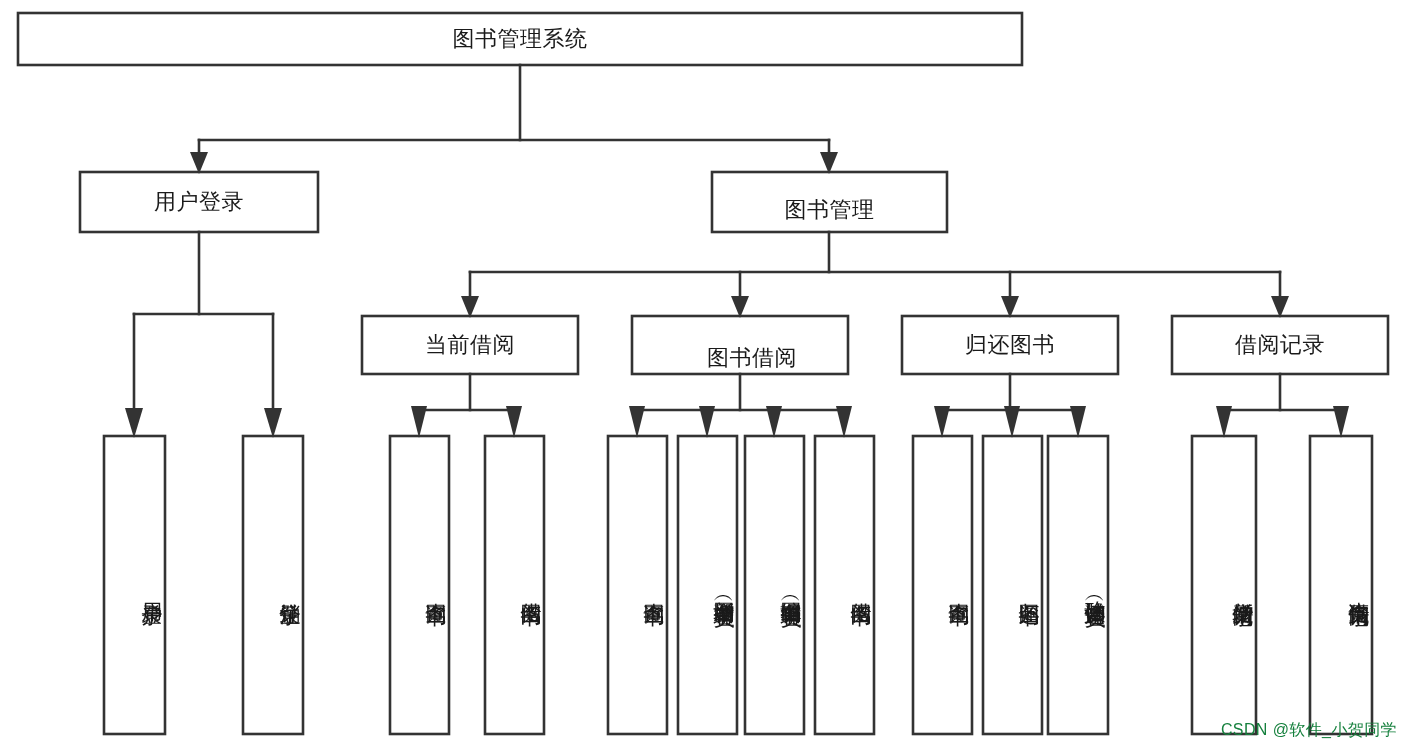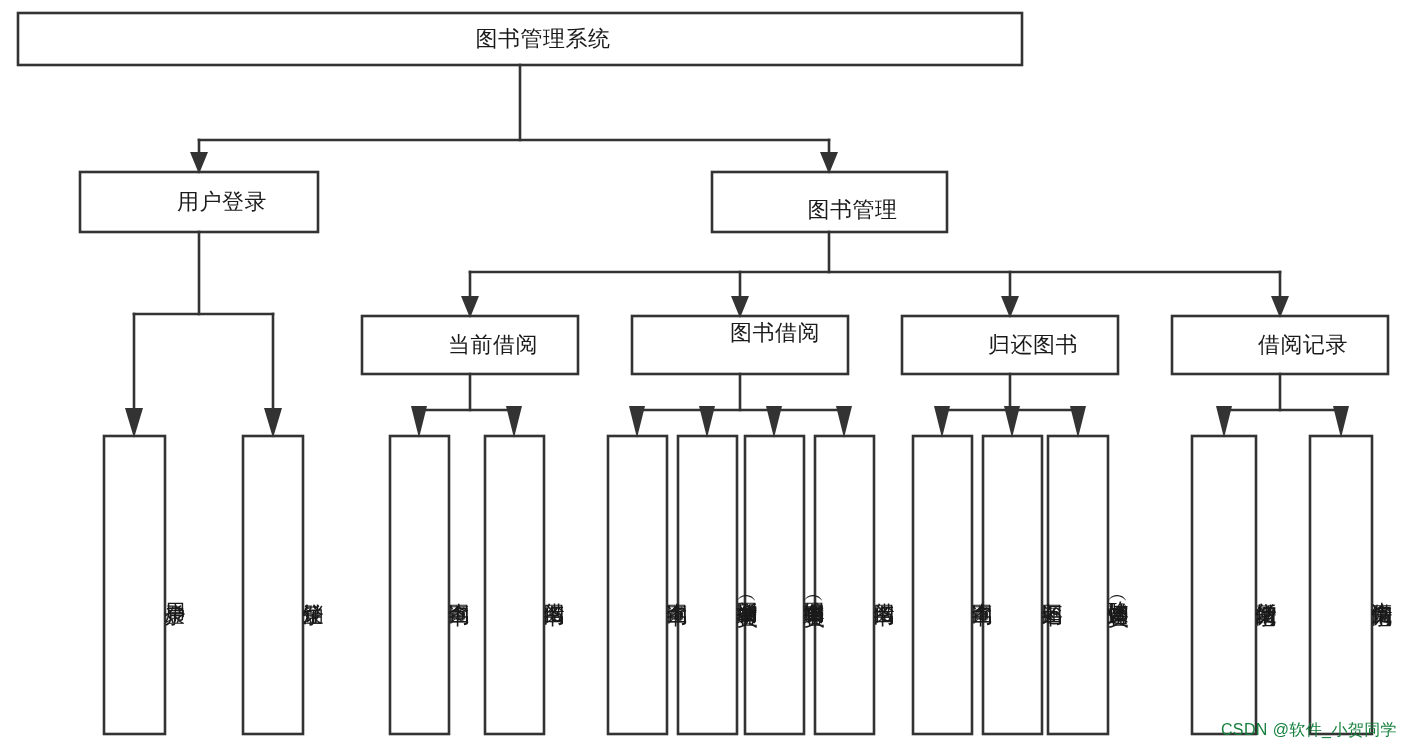--- a/index.html
+++ b/index.html
@@ -41,21 +41,20 @@
   }
   .node-label {
     position: absolute;
     display: flex;
     align-items: center;
     justify-content: center;
     color: #1a1a1a;
     font-family: "Liberation Sans", "DejaVu Sans", sans-serif;
     pointer-events: none;
     box-sizing: border-box;
-    margin-left: 23px;
   }
   .node-label.horizontal {
     font-size: 22px;
     line-height: 1.1;
     letter-spacing: 0.5px;
   }
   .node-label.vertical {
     writing-mode: vertical-rl;
     text-orientation: upright;
     font-size: 21px;
@@ -180,21 +179,21 @@
       <path class="arrow-head" d="M 1216 406 L 1232 406 L 1224 438 z"></path>
       <path class="arrow-head" d="M 1333 406 L 1349 406 L 1341 438 z"></path>
     </g>
   </svg>
 
   <div id="labels">
       <div class="node-label horizontal" style="left: 18px; top: 13px; width: 1004px; height: 52px;">图书管理系统</div>
       <div class="node-label horizontal" style="left: 80px; top: 172px; width: 238px; height: 60px;">用户登录</div>
       <div class="node-label horizontal" style="left: 712px; top: 172px; width: 235px; height: 76px;">图书管理</div>
       <div class="node-label horizontal" style="left: 362px; top: 316px; width: 216px; height: 58px;">当前借阅</div>
-      <div class="node-label horizontal" style="left: 632px; top: 304px; width: 216px; height: 58px; padding-left: 24px;">图书借阅</div>
+      <div class="node-label horizontal" style="left: 632px; top: 329px; width: 216px; height: 58px; padding-left: 24px;">图书借阅</div>
       <div class="node-label horizontal" style="left: 902px; top: 316px; width: 216px; height: 58px;">归还图书</div>
       <div class="node-label horizontal" style="left: 1172px; top: 316px; width: 216px; height: 58px;">借阅记录</div>
       <div class="node-label vertical" style="left: 104px; top: 436px; width: 61px; height: 298px;">用户登录</div>
       <div class="node-label vertical" style="left: 243px; top: 436px; width: 60px; height: 298px;">注销登录</div>
       <div class="node-label vertical" style="left: 390px; top: 436px; width: 59px; height: 298px;">查询图书</div>
       <div class="node-label vertical" style="left: 485px; top: 436px; width: 59px; height: 298px;">借阅图书</div>
       <div class="node-label vertical" style="left: 608px; top: 436px; width: 59px; height: 298px;">查询图书</div>
       <div class="node-label vertical" style="left: 678px; top: 436px; width: 59px; height: 298px;">新增图书（管理员）</div>
       <div class="node-label vertical" style="left: 745px; top: 436px; width: 59px; height: 298px;">编辑图书（管理员）</div>
       <div class="node-label vertical" style="left: 815px; top: 436px; width: 59px; height: 298px;">借阅图书</div>

